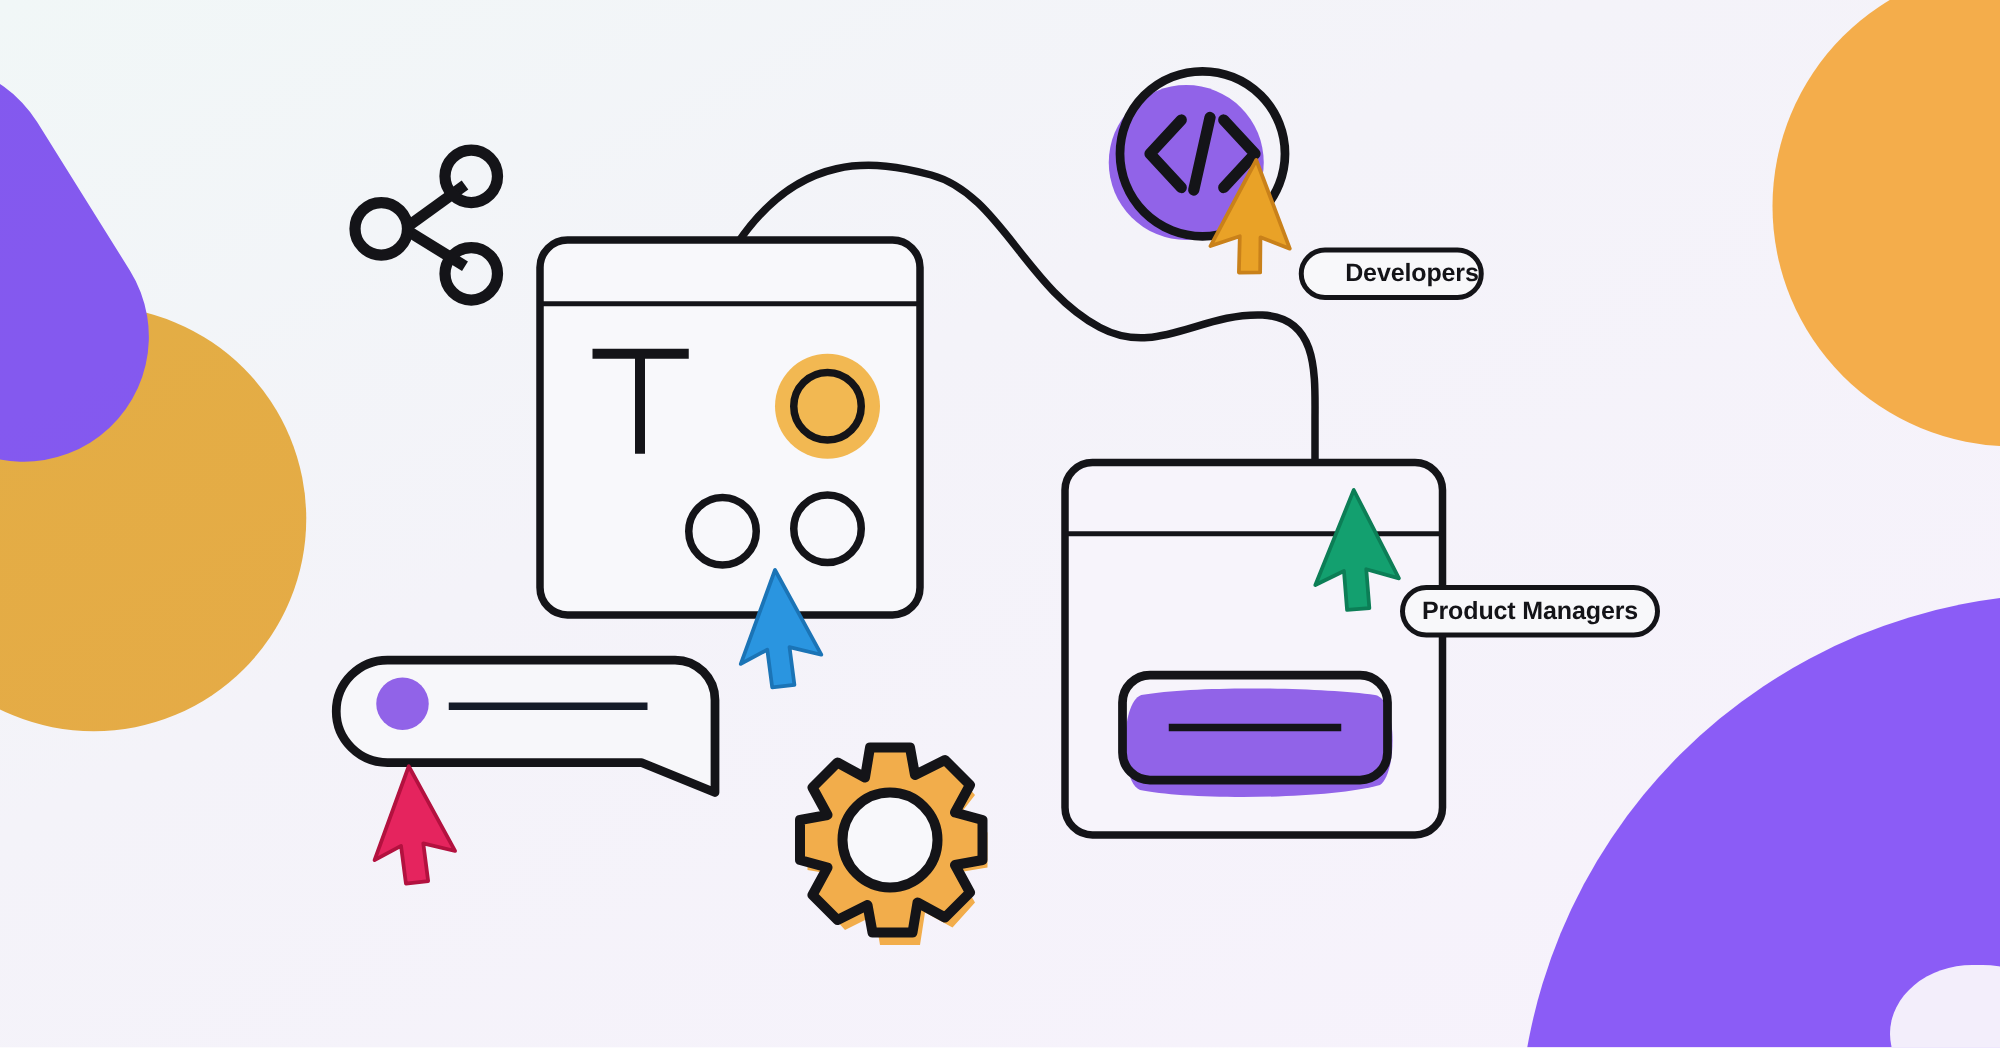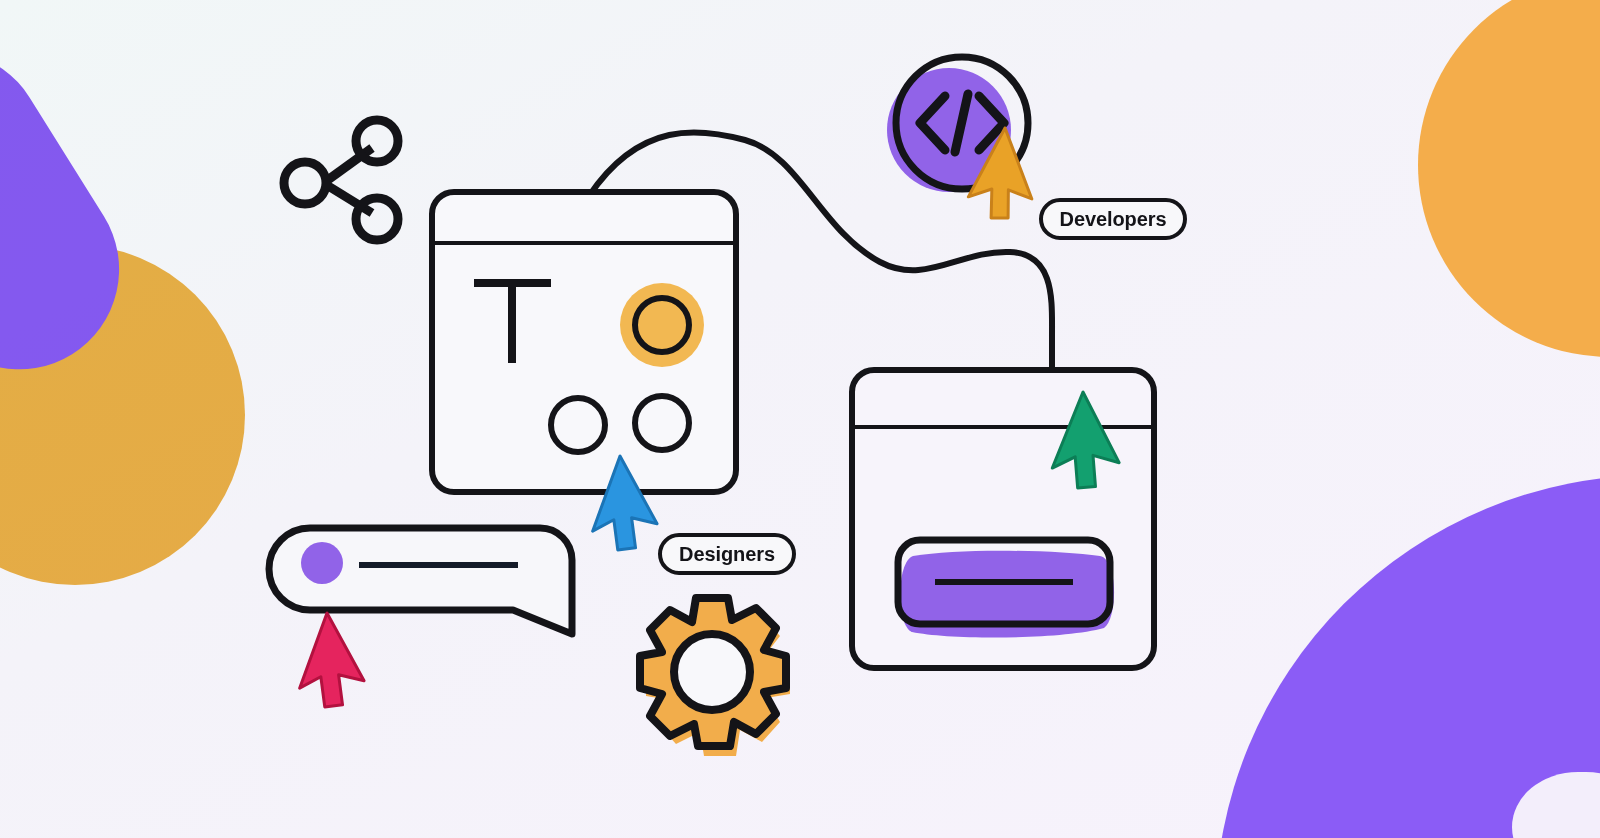--- a/index.html
+++ b/index.html
@@ -20,21 +20,21 @@
     position:absolute;
     background:#f8f8fa;
     border:4px solid #141418;
     border-radius:40px;
     color:#141418;
     font-weight:bold;
     display:flex; align-items:center; justify-content:center;
     white-space:nowrap;
     letter-spacing:-0.1px;
   }
-  .label.dev   { left:1039px; top:198px;  width:148px; height:42px; font-size:20px; }
+  .label.dev   { left:1039px; top:198px;  width:148px; height:42px; font-size:20px;justify-content:flex-end; }
   .label.pm    { left:1120px; top:468px;  width:208px; height:42px; font-size:20px; }
   .label.des   { left:658px;  top:533px;  width:138px; height:42px; font-size:20px; }
   .label.exec  { left:362px;  top:692px;  width:144px; height:42px; font-size:20px; }
 </style>
 </head>
 <body>
 
 <div id="stage">
 
   <svg id="bg-layer" viewBox="0 0 1600 838" width="1600" height="838">
@@ -160,17 +160,17 @@
     </g>
 
     <g transform="translate(327,613) rotate(20)">
       <path d="M 0 0 L 0 80 L 16 62 L 30 89 L 46 81 L 32 54 L 58 51 Z" fill="#e5245e" stroke="#b3113f" stroke-width="3" stroke-linejoin="round"></path>
     </g>
   </svg>
 
   <div class="label dev">
     <span>Developers</span>
   </div>
-  <div class="label des">
-    <span>Designers</span>
+  <div class="label pm">
+    <span>Product Managers</span>
   </div>
 
 </div>
 
 </body></html>

